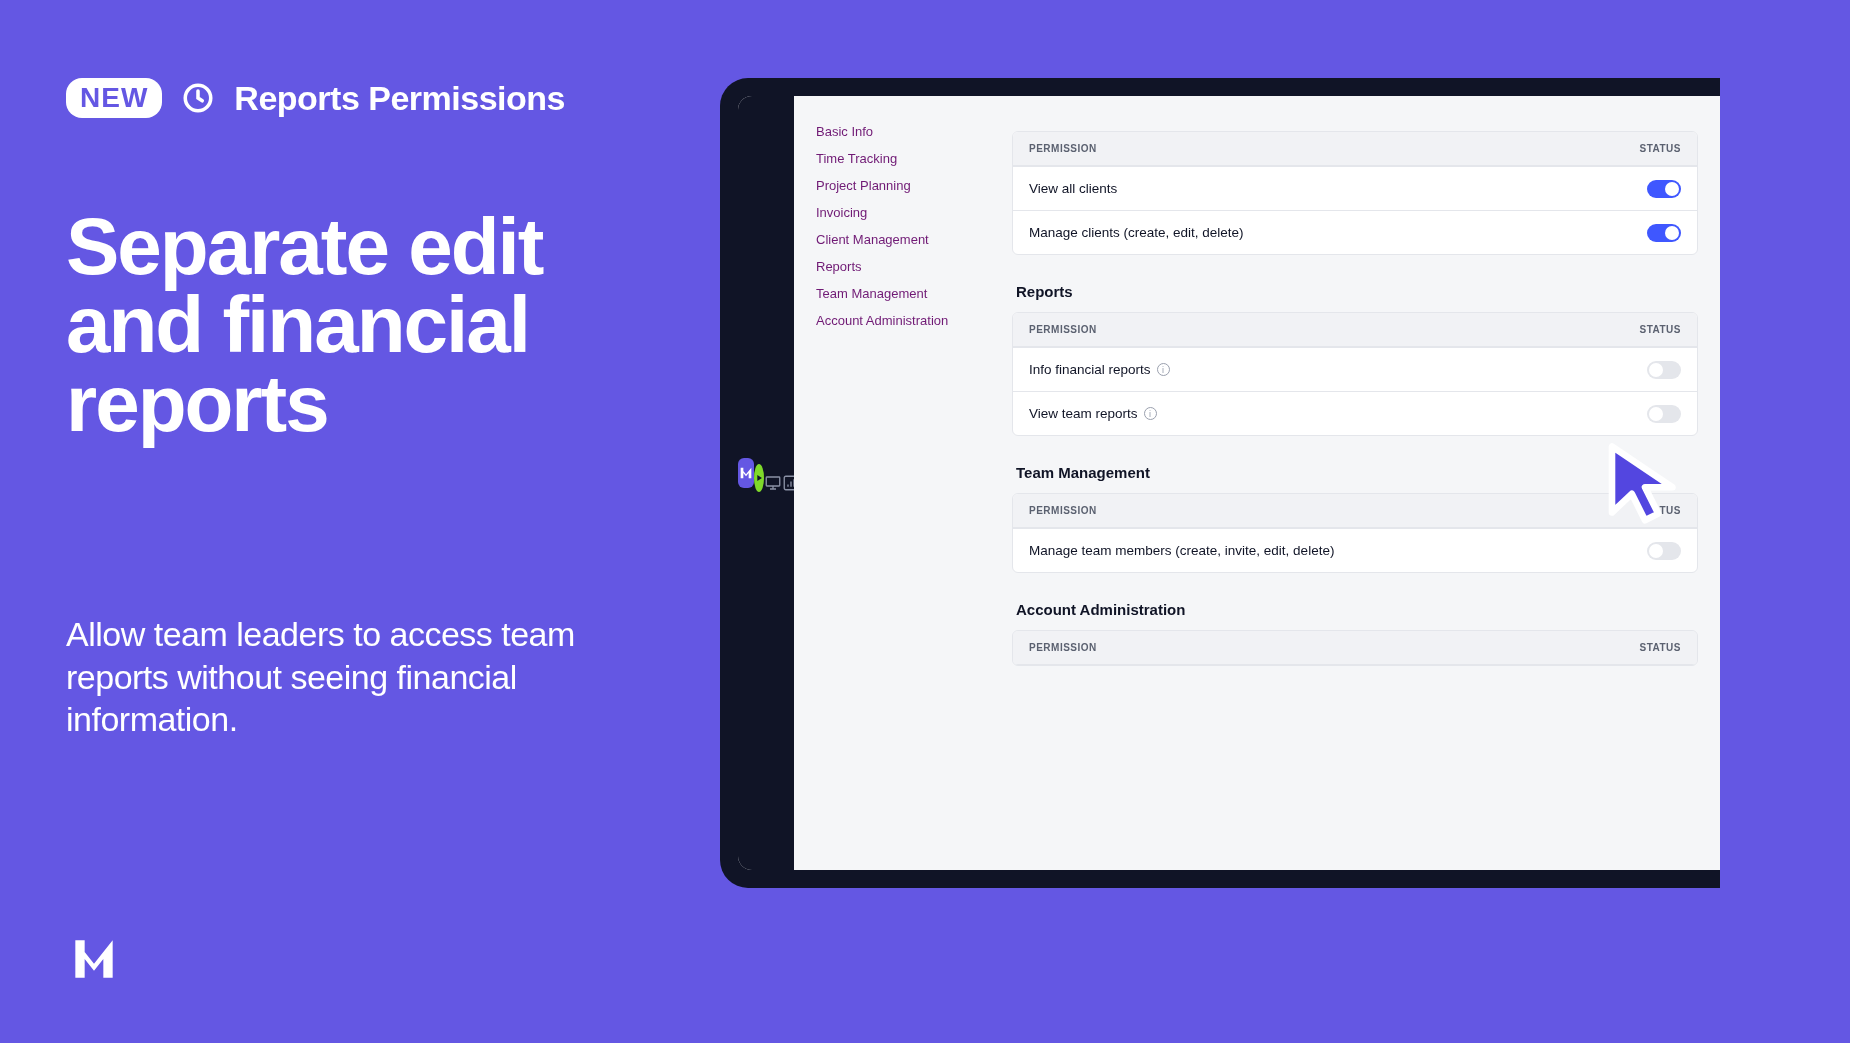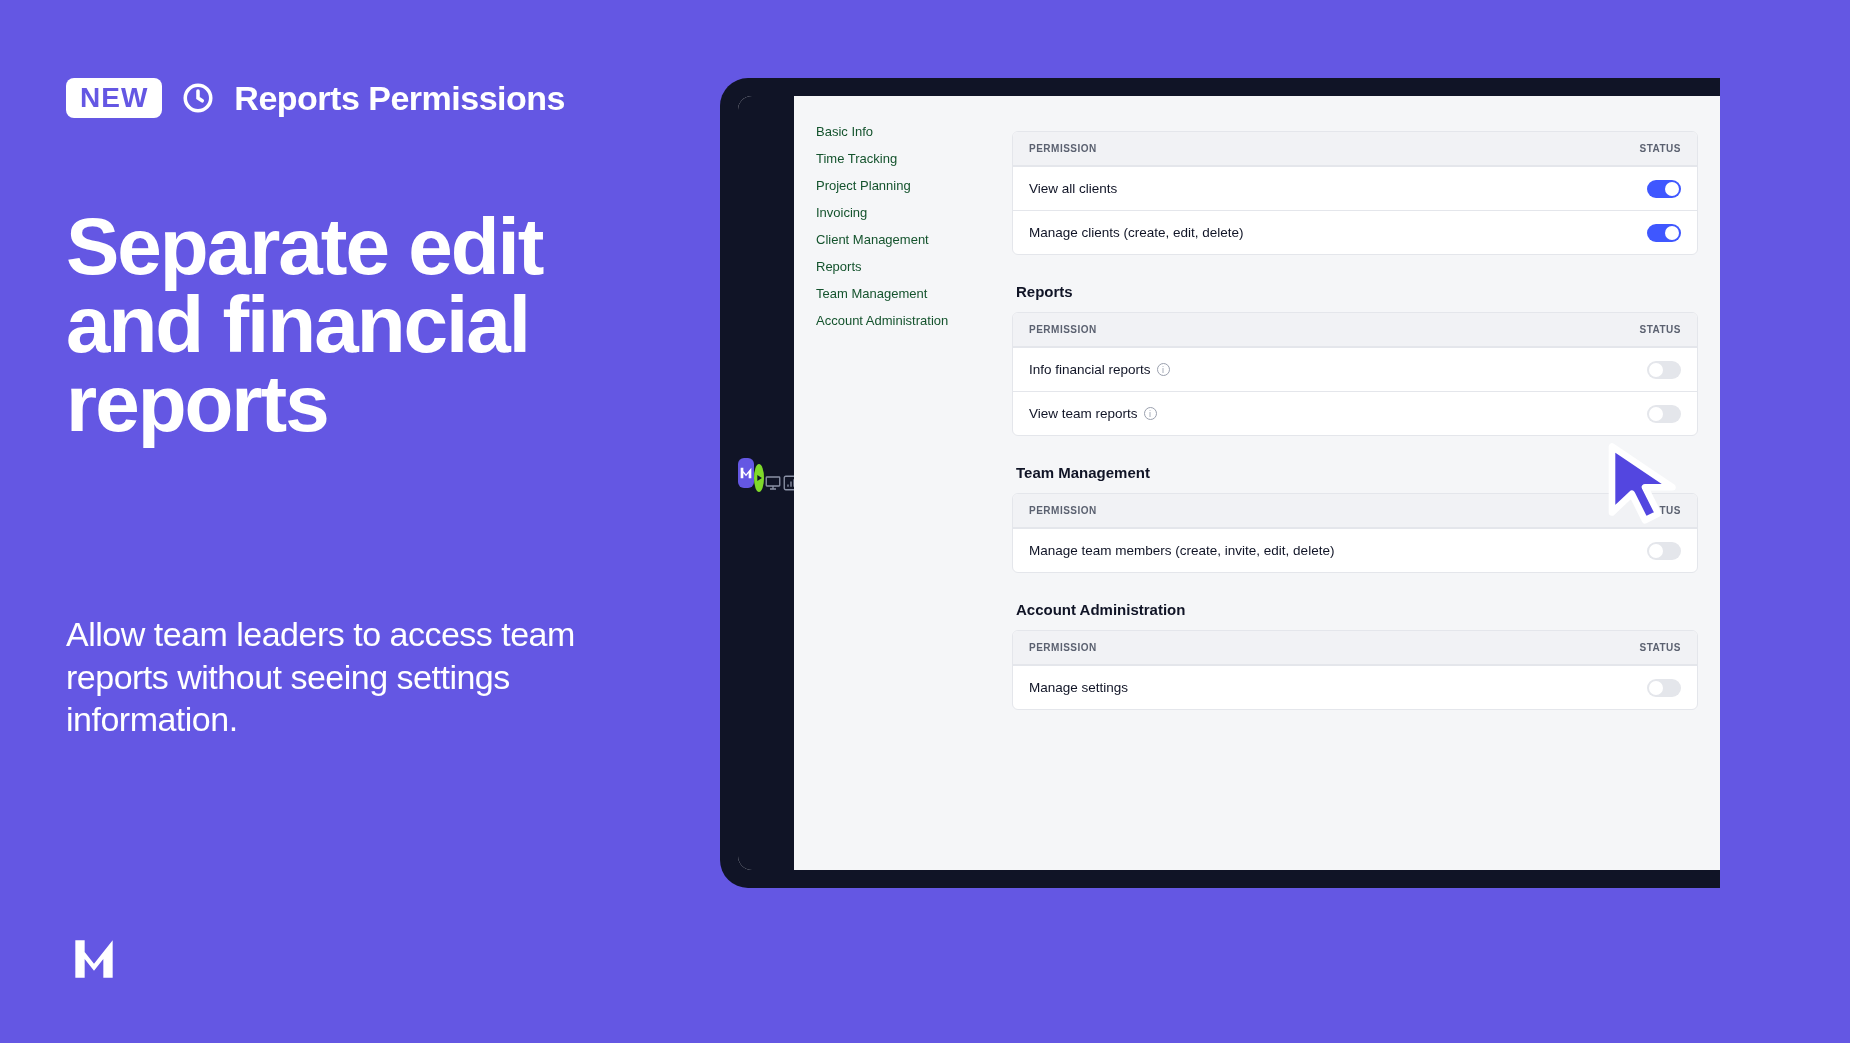--- a/index.html
+++ b/index.html
@@ -20,21 +20,21 @@
     color: #fff;
   }
   .left-header { display: flex; align-items: center; gap: 18px; }
   .new-badge {
     background: #fff;
     color: #6457E3;
     font-weight: 800;
     font-size: 28px;
     letter-spacing: 1px;
     padding: 4px 14px;
-    border-radius: 8px;
+    border-radius: 16px;
   }
   .clock-icon-wrap { width: 36px; height: 36px; display:flex; align-items:center; justify-content:center; }
   .section-title { font-size: 34px; font-weight: 700; letter-spacing: -0.5px; }
   .headline {
     margin-top: 90px;
     font-size: 80px;
     line-height: 0.98;
     font-weight: 700;
     letter-spacing: -2px;
   }
@@ -106,21 +106,21 @@
 
   
   .section-nav {
     width: 210px;
     background: #F5F6F8;
     padding: 22px 0 0 22px;
     flex-shrink: 0;
   }
   .section-nav-item {
     font-size: 13px;
-    color: #14532d;
+    color: #701a75;
     padding: 6px 0;
     cursor: pointer;
   }
 
   
   .main {
     flex: 1;
     padding: 22px 22px 22px 8px;
     background: #F5F6F8;
     overflow: hidden;
@@ -196,21 +196,21 @@
     <span class="new-badge">NEW</span>
     <span class="clock-icon-wrap">
       <svg width="34" height="34" viewBox="0 0 24 24" fill="none" stroke="#fff" stroke-width="2.5" stroke-linecap="round">
           <circle cx="12" cy="12" r="9"></circle>
           <path d="M12 7v5l3 2"></path>
         </svg>
     </span>
     <span class="section-title">Reports Permissions</span>
   </div>
   <h1 class="headline">Separate edit and financial reports</h1>
-  <p class="subtext">Allow team leaders to access team reports without seeing settings information.</p>
+  <p class="subtext">Allow team leaders to access team reports without seeing financial information.</p>
 </div>
 
 <div class="bottom-logo">
   <svg width="56" height="56" viewBox="0 0 24 24" fill="#fff">
       <path d="M4 4h4v16H4zM4 4l8 10 8-10v16h-4V12l-4 5-4-5v8"></path>
     </svg>
 </div>
 
 <div class="app-frame">
   <div class="app-inner">
@@ -356,24 +356,20 @@
         </div>
       </div>
 
       <div class="perm-group">
         <div class="group-title">Account Administration</div>
         <div class="perm-table">
           <div class="perm-header">
             <span>PERMISSION</span>
             <span>STATUS</span>
           </div>
-          <div class="perm-row">
-            <span class="perm-label">Manage settings</span>
-            <span class="toggle off"></span>
-          </div>
         </div>
       </div>
 
     </main>
   </div>
 </div>
 
 <div class="cursor-overlay">
   <svg width="110" height="110" viewBox="0 0 100 100">
     <path d="M20 15 L20 75 L38 58 L50 82 L62 76 L50 52 L75 52 Z" fill="#5346E0" stroke="#fff" stroke-width="6" stroke-linejoin="round"></path>

